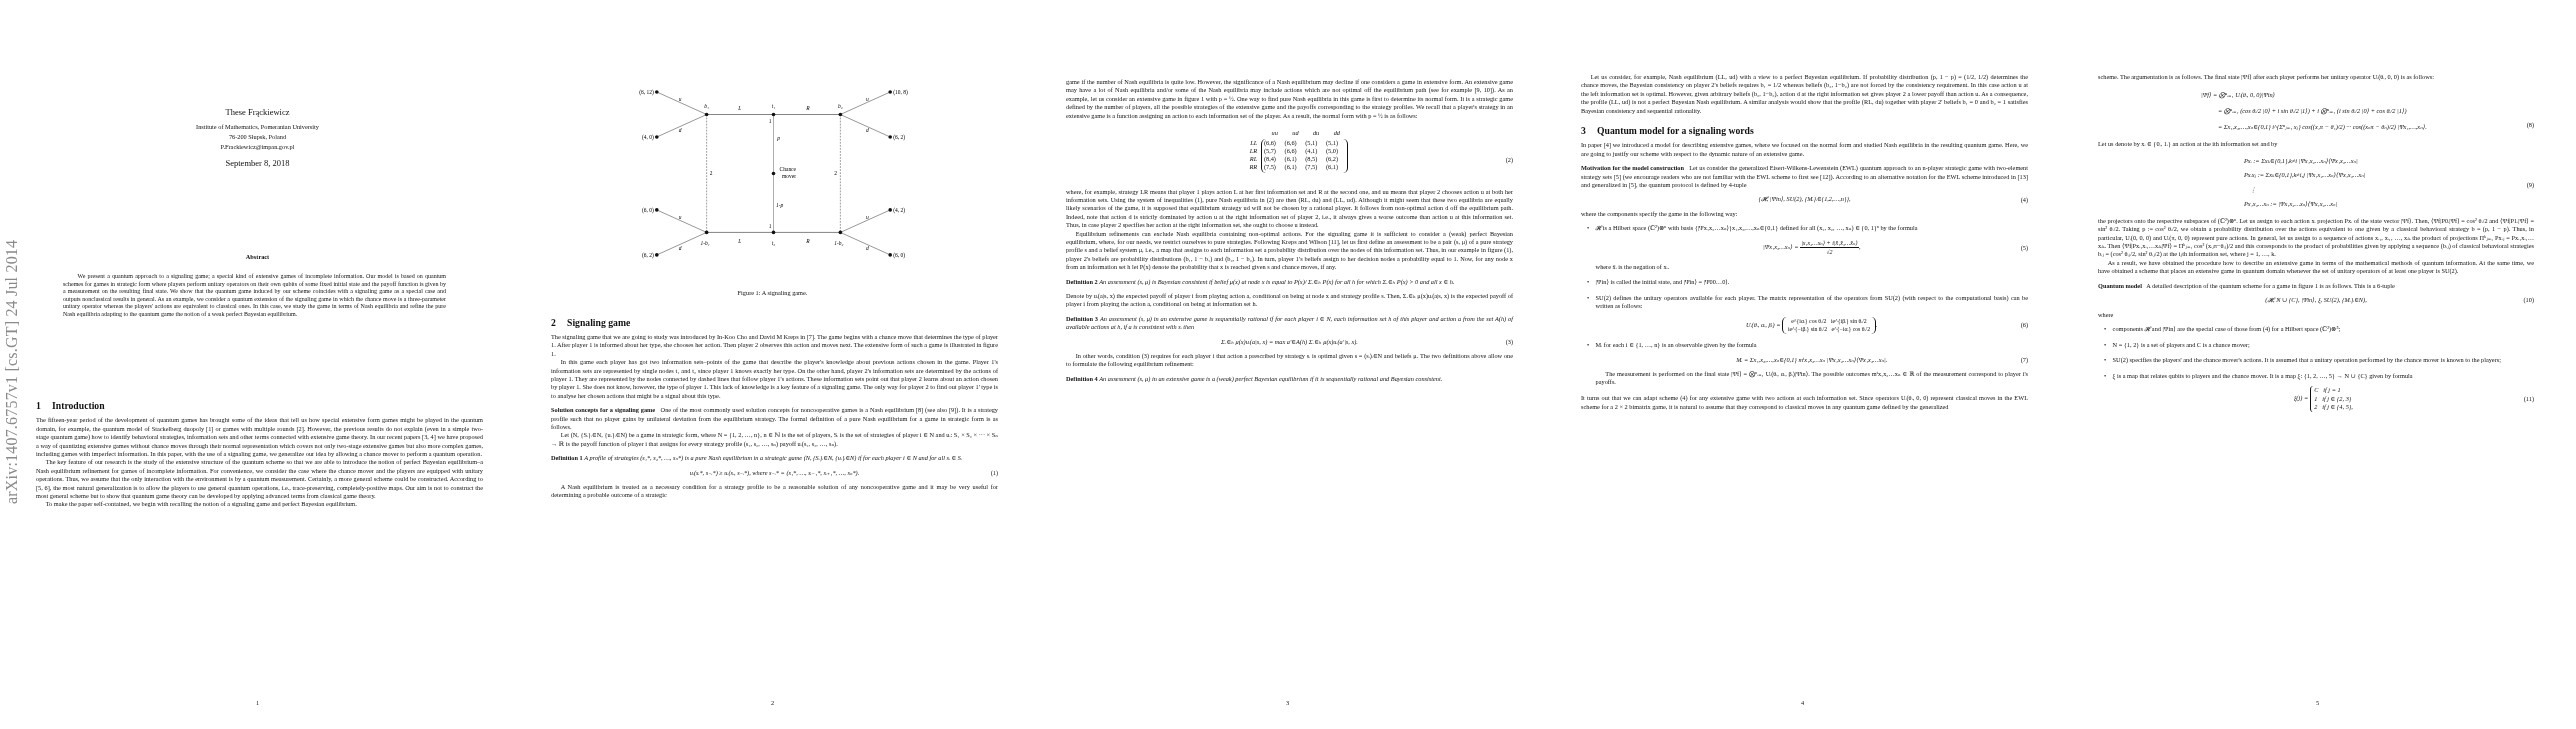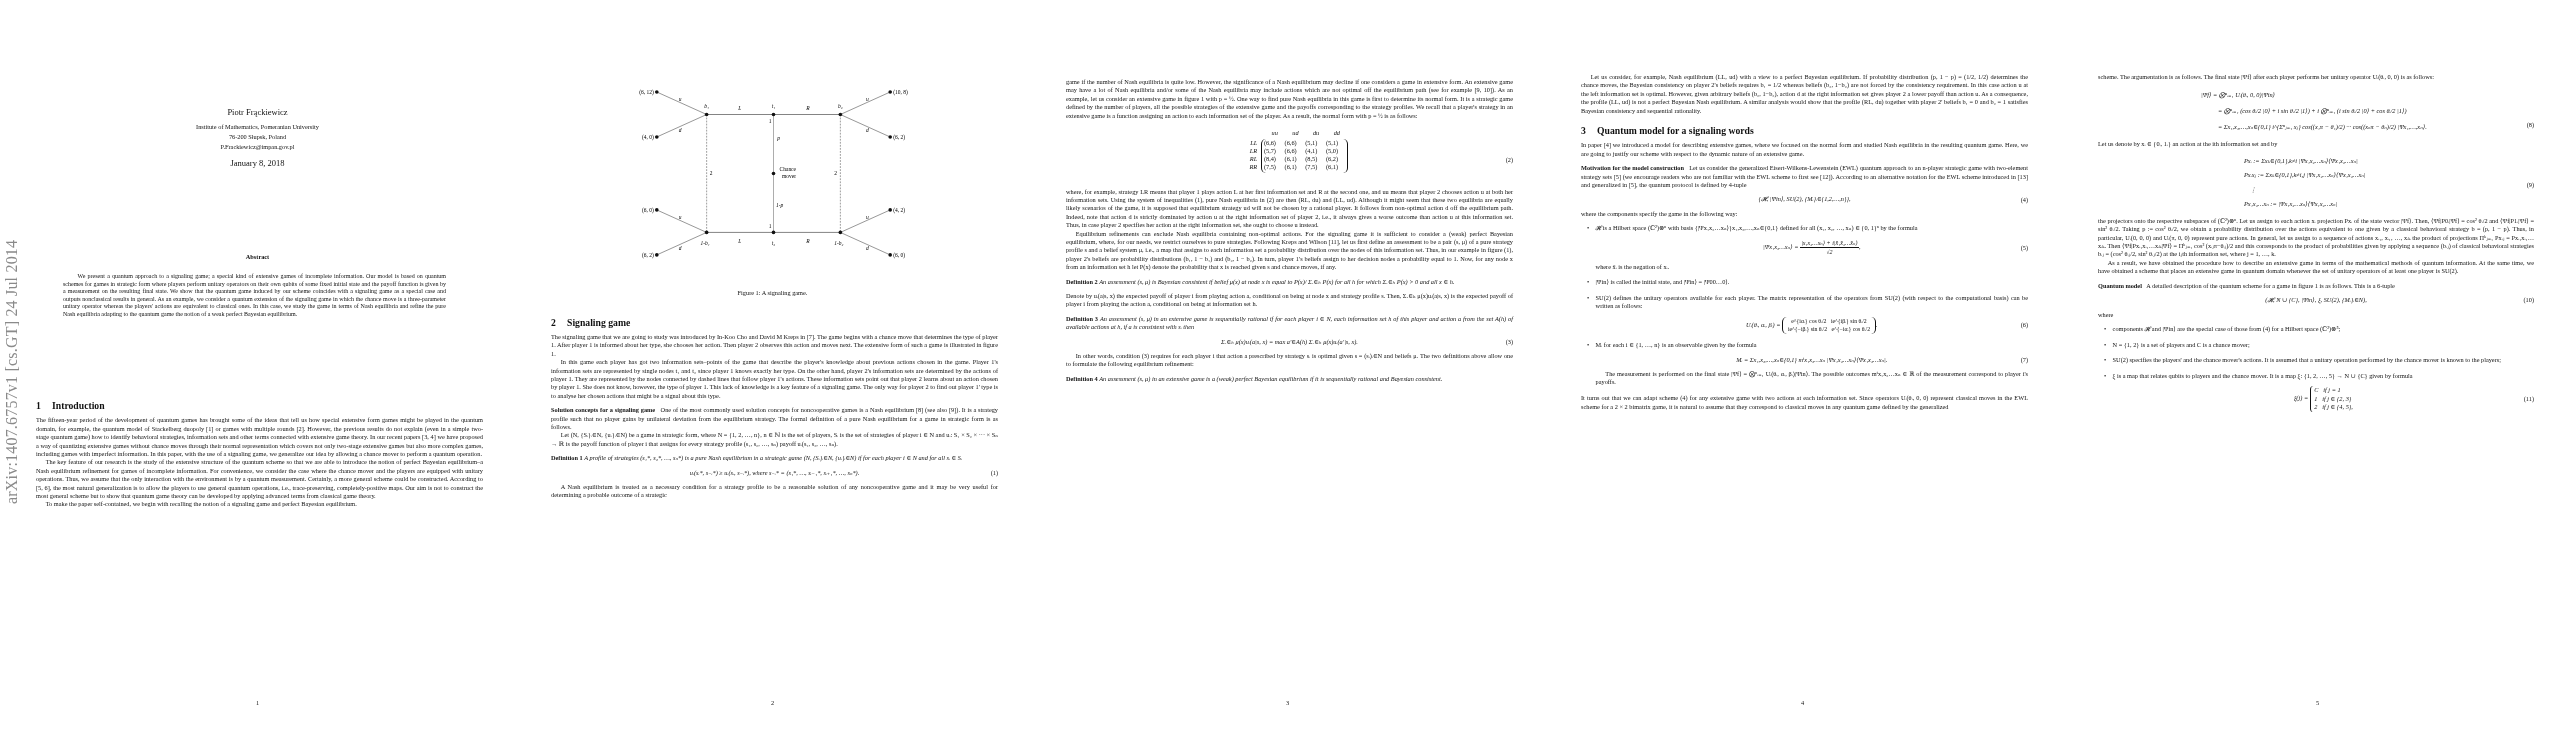--- a/index.html
+++ b/index.html
@@ -60,25 +60,25 @@
 </style>
 </head>
 <body>
 
 <div class="strip">
 
   <div class="page">
     <div class="arxiv">arXiv:1407.6757v1  [cs.GT]  24 Jul 2014</div>
 
     <div class="title-block">
-      <div class="author">Piotr Frąckiewicz</div>
+      <div class="author">These Frąckiewicz</div>
       <div class="affil">Institute of Mathematics, Pomeranian University</div>
       <div class="affil">76-200 Słupsk, Poland</div>
       <div class="affil">P.Frackiewicz@impan.gov.pl</div>
-      <div class="date">January 8, 2018</div>
+      <div class="date">September 8, 2018</div>
     </div>
 
     <div class="abstract-h">Abstract</div>
     <div class="abstract">We present a quantum approach to a signaling game; a special kind of extensive games of incomplete information. Our model is based on quantum schemes for games in strategic form where players perform unitary operators on their own qubits of some fixed initial state and the payoff function is given by a measurement on the resulting final state. We show that the quantum game induced by our scheme coincides with a signaling game as a special case and outputs nonclassical results in general. As an example, we consider a quantum extension of the signaling game in which the chance move is a three-parameter unitary operator whereas the players' actions are equivalent to classical ones. In this case, we study the game in terms of Nash equilibria and refine the pure Nash equilibria adapting to the quantum game the notion of a weak perfect Bayesian equilibrium.</div>
 
     <div class="content intro">
       <div class="sec-h">
         <span class="num">1</span><span>Introduction</span>
       </div>
       <p>The fifteen-year period of the development of quantum games has brought some of the ideas that tell us how special extensive form games might be played in the quantum domain, for example, the quantum model of Stackelberg duopoly [1] or games with multiple rounds [2]. However, the previous results do not explain (even in a simple two-stage quantum game) how to identify behavioral strategies, information sets and other terms connected with extensive game theory. In our recent papers [3, 4] we have proposed a way of quantizing extensive games without chance moves through their normal representation which covers not only two-stage extensive games but also more complex games, including games with imperfect information. In this paper, with the use of a signaling game, we generalize our idea by allowing a chance mover to perform a quantum operation.</p>

